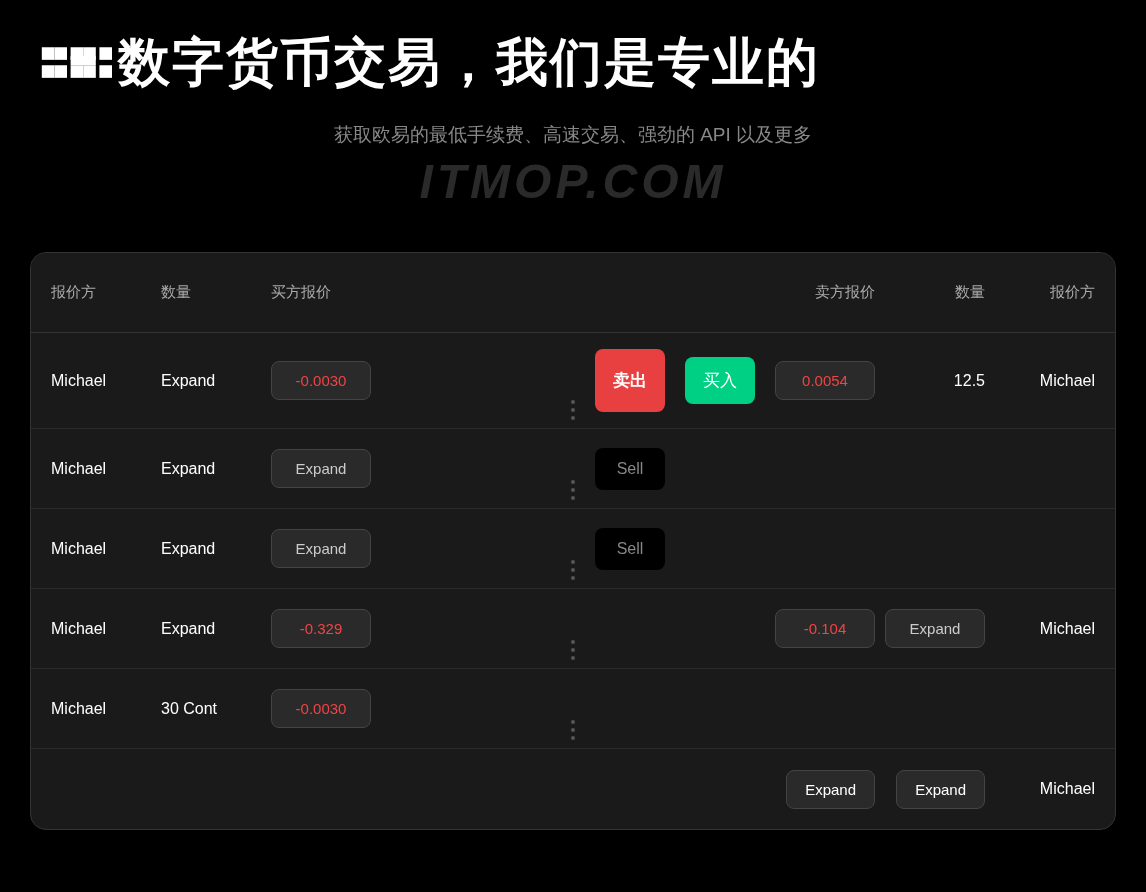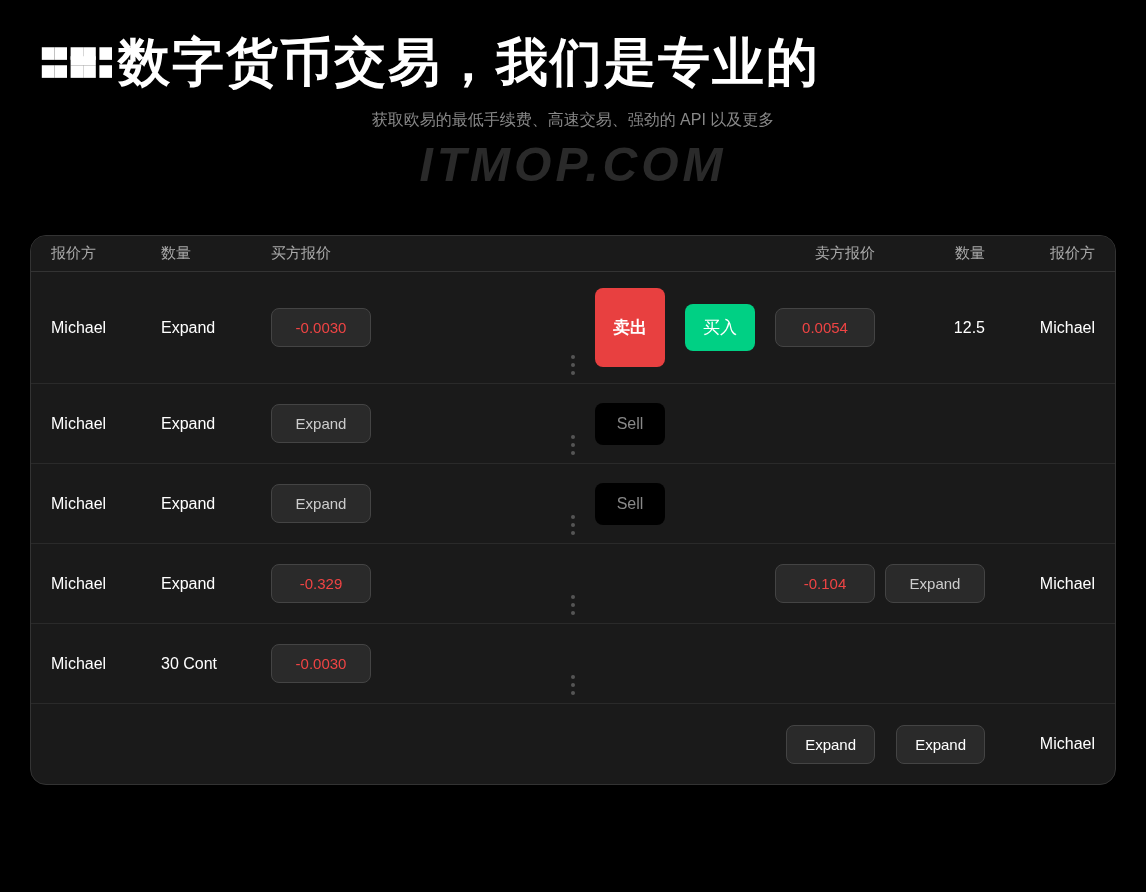--- a/index.html
+++ b/index.html
@@ -13,41 +13,41 @@
     }
 
     
     .header {
       padding: 28px 40px 20px 40px;
     }
     .header-title {
       display: flex;
       align-items: center;
       gap: 0;
-      margin-bottom: 12px;
+      margin-bottom: 24px;
     }
     .okx-logo {
       display: inline-flex;
       align-items: center;
       margin-right: 6px;
     }
     .okx-logo svg {
       width: 72px;
       height: 52px;
     }
     .header-main-text {
       font-size: 52px;
       font-weight: 900;
       color: #fff;
       letter-spacing: 2px;
     }
     .header-sub {
       text-align: center;
       color: #888;
-      font-size: 16px;
+      font-size: 19px;
       margin-bottom: 6px;
     }
     .watermark {
       text-align: center;
       font-size: 48px;
       font-weight: 900;
       color: #2a2a2a;
       letter-spacing: 4px;
       font-style: italic;
       text-transform: uppercase;
@@ -61,21 +61,21 @@
       background: #1a1a1a;
       border-radius: 16px;
       overflow: hidden;
       border: 1px solid #333;
     }
 
     
     .table-header {
       display: grid;
       grid-template-columns: 110px 110px 1fr 90px 90px 110px 110px 110px;
-      padding: 8px 20px;
+      padding: 30px 20px;
       border-bottom: 1px solid #333;
       background: #1a1a1a;
     }
     .col-header {
       font-size: 15px;
       color: #aaa;
       font-weight: 400;
     }
     .col-header.right { text-align: right; }
 
@@ -118,21 +118,21 @@
     .price-box.expand-box {
       color: #ccc;
     }
 
     
     .btn-sell {
       background: #e84040;
       color: #fff;
       border: none;
       border-radius: 8px;
-      padding: 28px 18px;
+      padding: 20px 18px;
       font-size: 17px;
       font-weight: 600;
       cursor: pointer;
       min-width: 70px;
       text-align: center;
     }
     .btn-buy {
       background: #00d084;
       color: #fff;
       border: none;

